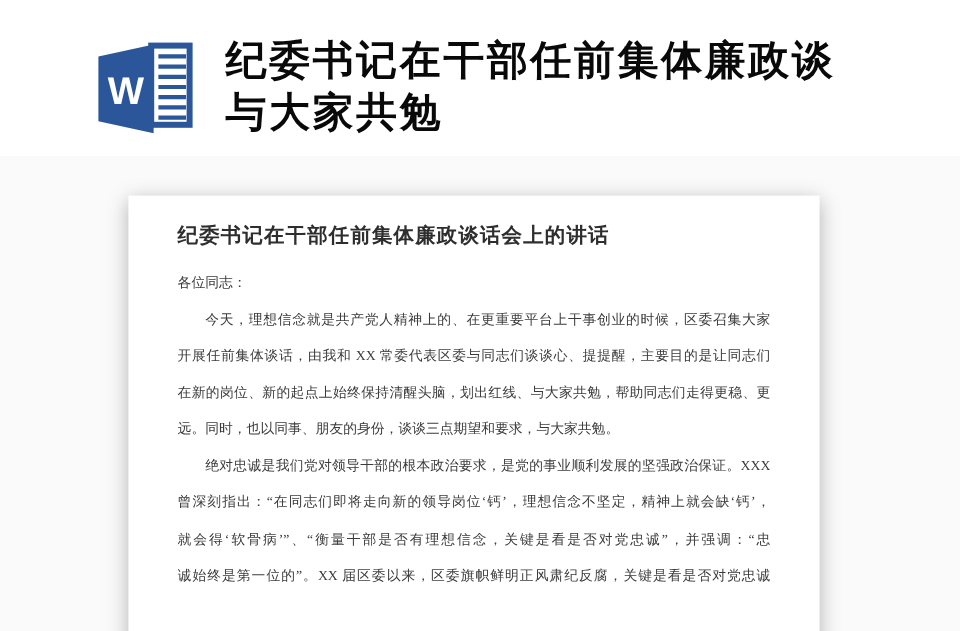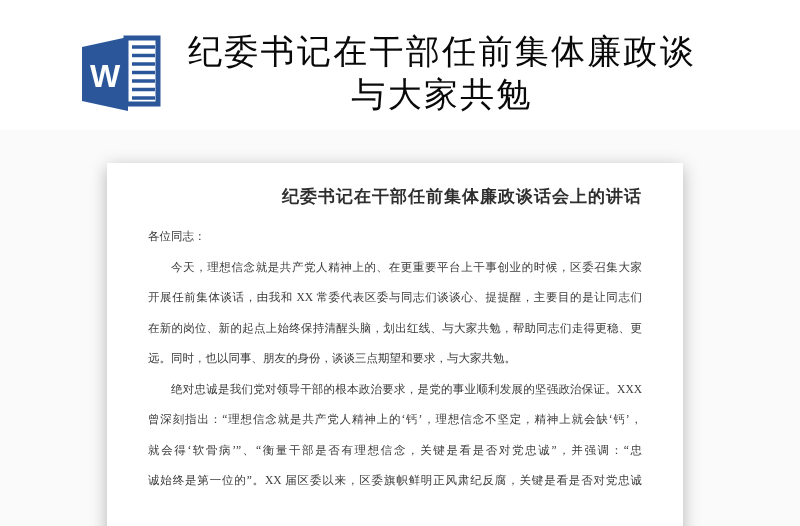--- a/index.html
+++ b/index.html
@@ -19,43 +19,42 @@
   }
   .word-icon-wrap {
     width: 84px; height: 82px;
     flex: 0 0 auto;
     margin-top: 3px;
   }
   .header-title {
     margin-left: 26px;
     font-size: 34px;
     line-height: 43px;
-    font-weight: normal;
+    font-weight: bold;
     letter-spacing: 2.3px;
     color: #090909;
     font-family: "Liberation Sans", sans-serif;
-    text-align: center;
   }
   
   .preview-area {
     height: 396px;
     background: #fbfafa;
     padding-top: 33px;
   }
   .page {
     width: 576px;
     height: 420px;
     margin-left: 107px;
     background: #ffffff;
     box-shadow: 0 4px 16px rgba(0,0,0,0.28);
     padding: 23px 41px 0 41px;
     font-family: "Liberation Serif", serif;
   }
   .doc-title {
-    text-align: right;
+    text-align: left;
     font-size: 17px;
     line-height: 21px;
     font-weight: bold;
     letter-spacing: 1px;
     color: #2e2e2e;
     margin-bottom: 14px;
   }
   .doc-lines { margin-top: 6px; }
   .line {
     font-size: 11.5px;
@@ -103,18 +102,18 @@
 <div class="preview-area">
   <div class="page">
     <div class="doc-title">纪委书记在干部任前集体廉政谈话会上的讲话</div>
     <div class="doc-lines">
       <div class="line">各位同志：</div>
       <div class="line indent fill">今天，理想信念就是共产党人精神上的、在更重要平台上干事创业的时候，区委召集大家</div>
       <div class="line fill">开展任前集体谈话，由我和 XX 常委代表区委与同志们谈谈心、提提醒，主要目的是让同志们</div>
       <div class="line fill">在新的岗位、新的起点上始终保持清醒头脑，划出红线、与大家共勉，帮助同志们走得更稳、更</div>
       <div class="line">远。同时，也以同事、朋友的身份，谈谈三点期望和要求，与大家共勉。</div>
       <div class="line indent fill">绝对忠诚是我们党对领导干部的根本政治要求，是党的事业顺利发展的坚强政治保证。XXX</div>
-      <div class="line fill">曾深刻指出：“理想信念就是共产党人精神上的‘钙’，理想信念不坚定，精神上就会缺‘钙’，</div>
+      <div class="line fill">曾深刻指出：“在同志们即将走向新的领导岗位‘钙’，理想信念不坚定，精神上就会缺‘钙’，</div>
       <div class="line fill">就会得‘软骨病’”、“衡量干部是否有理想信念，关键是看是否对党忠诚”，并强调：“忠</div>
       <div class="line fill">诚始终是第一位的”。XX 届区委以来，区委旗帜鲜明正风肃纪反腐，关键是看是否对党忠诚</div>
     </div>
   </div>
 </div>
 
 </body></html>

